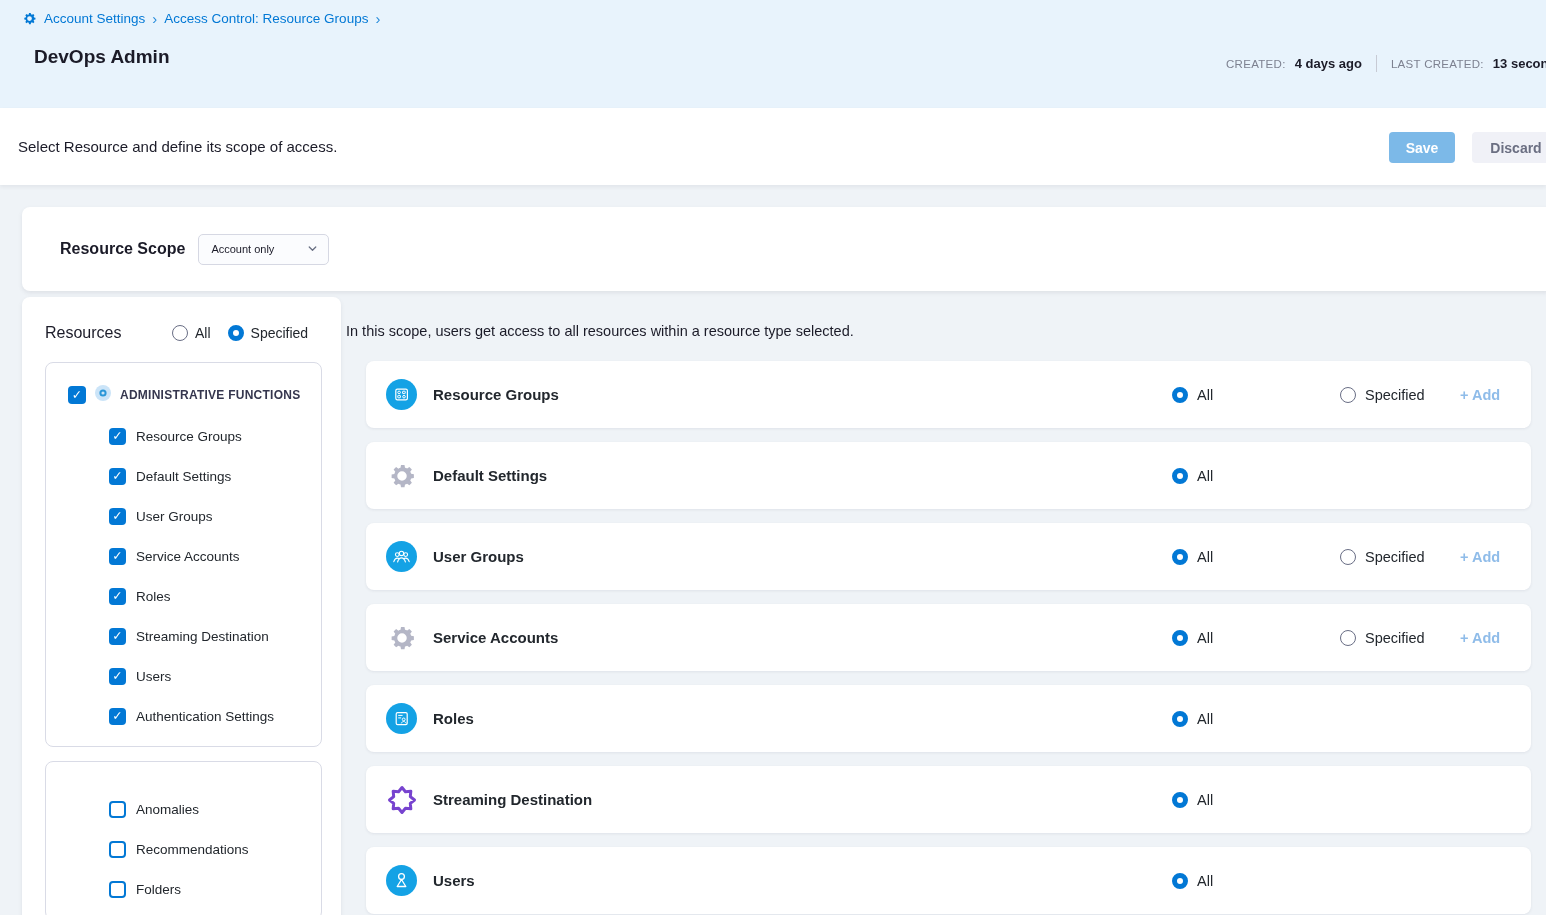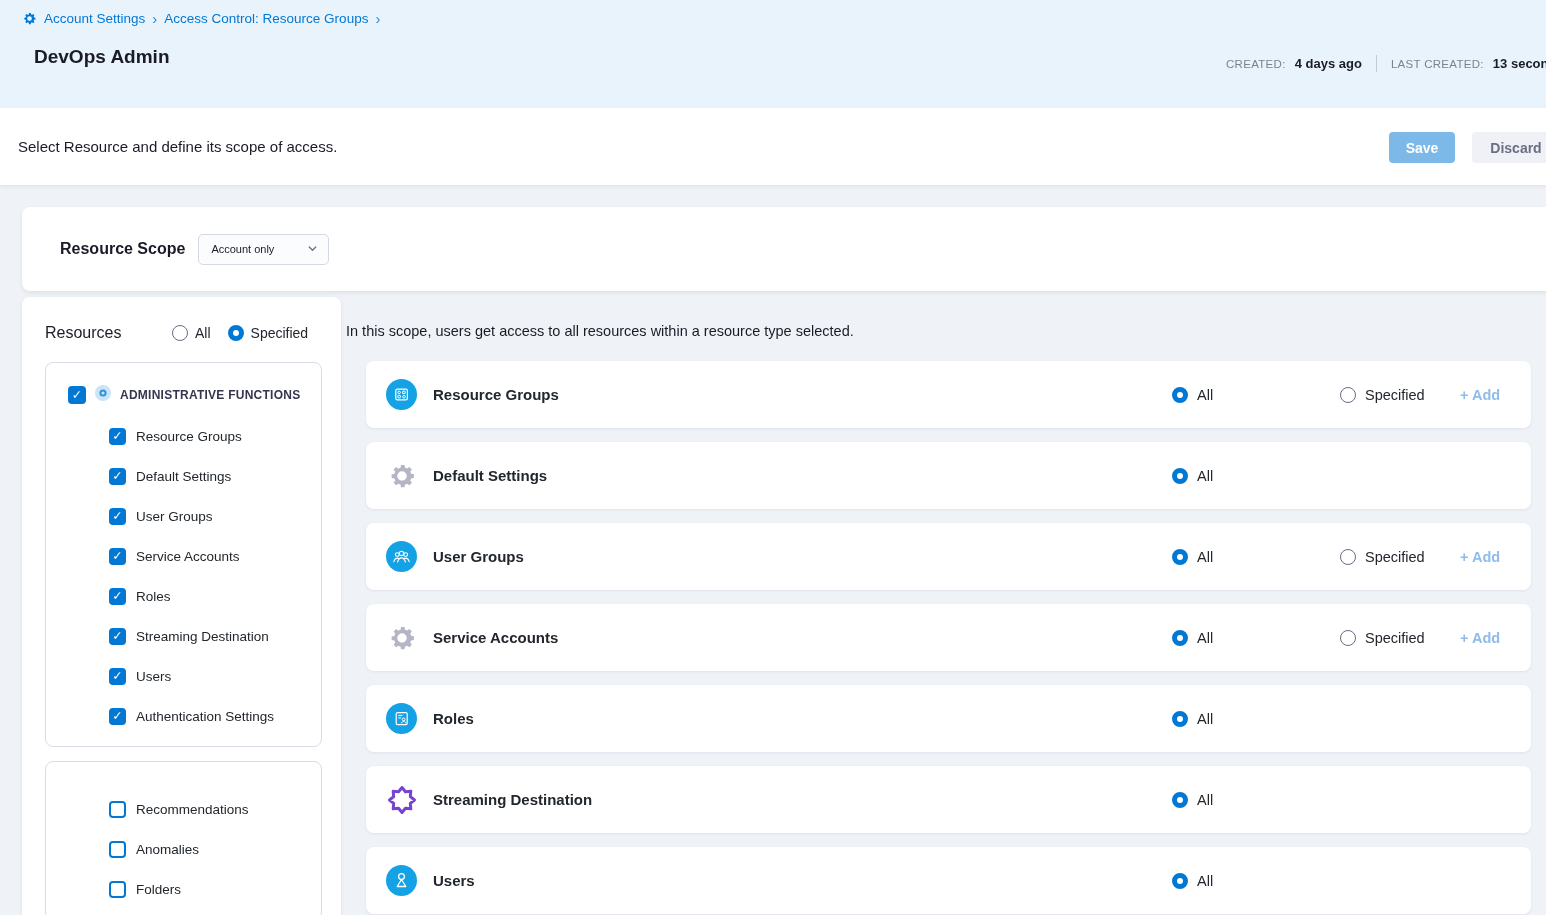--- a/index.html
+++ b/index.html
@@ -176,25 +176,25 @@
             <li>
               <span class="cb small checked"></span>
               <span class="item-label">Authentication Settings</span>
             </li>
           </ul>
         </div>
         <div class="group-box">
           <ul class="group-items">
             <li>
               <span class="cb small unchecked"></span>
+              <span class="item-label">Anomalies</span>
+            </li>
+            <li>
+              <span class="cb small unchecked"></span>
               <span class="item-label">Recommendations</span>
-            </li>
-            <li>
-              <span class="cb small unchecked"></span>
-              <span class="item-label">Anomalies</span>
             </li>
             <li>
               <span class="cb small unchecked"></span>
               <span class="item-label">Folders</span>
             </li>
           </ul>
         </div>
       </div>
   </div>
 

